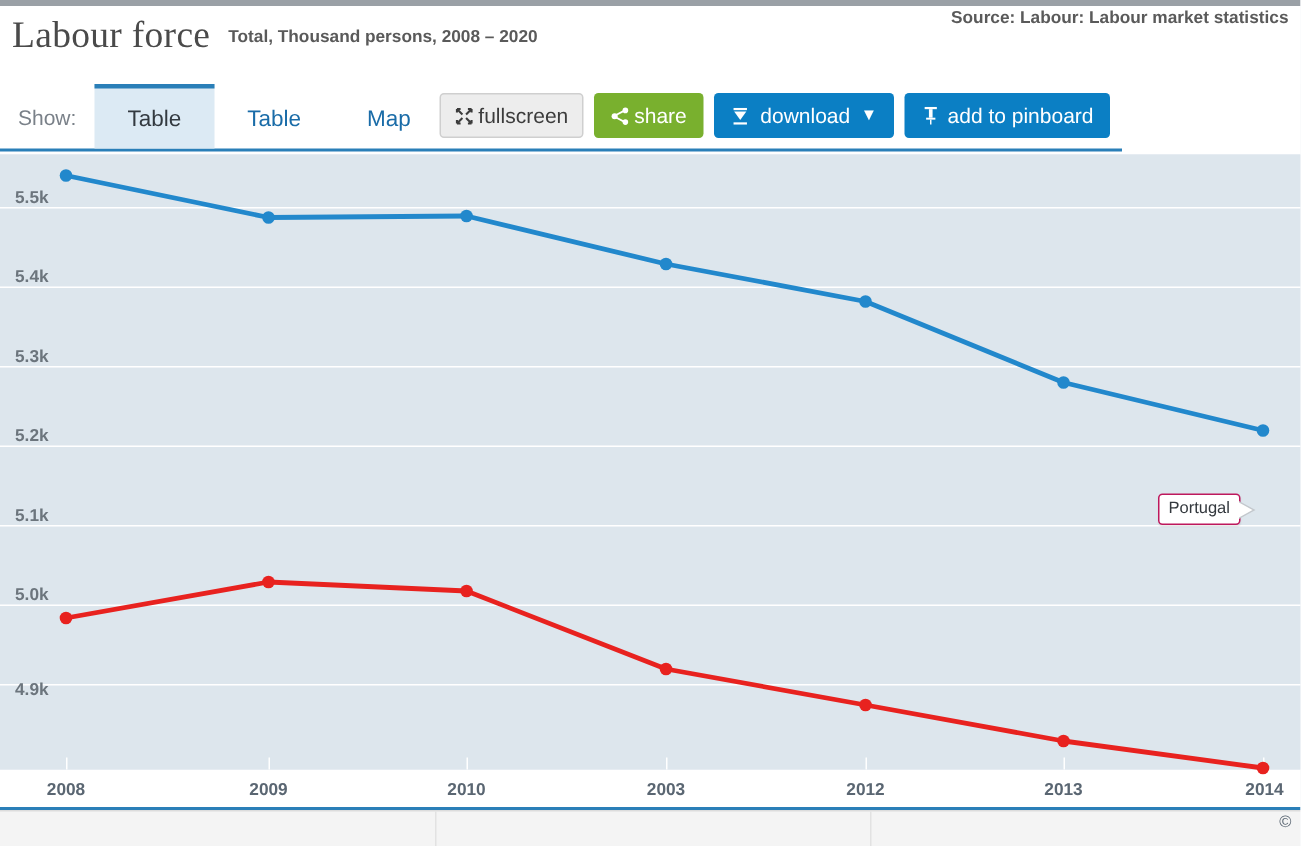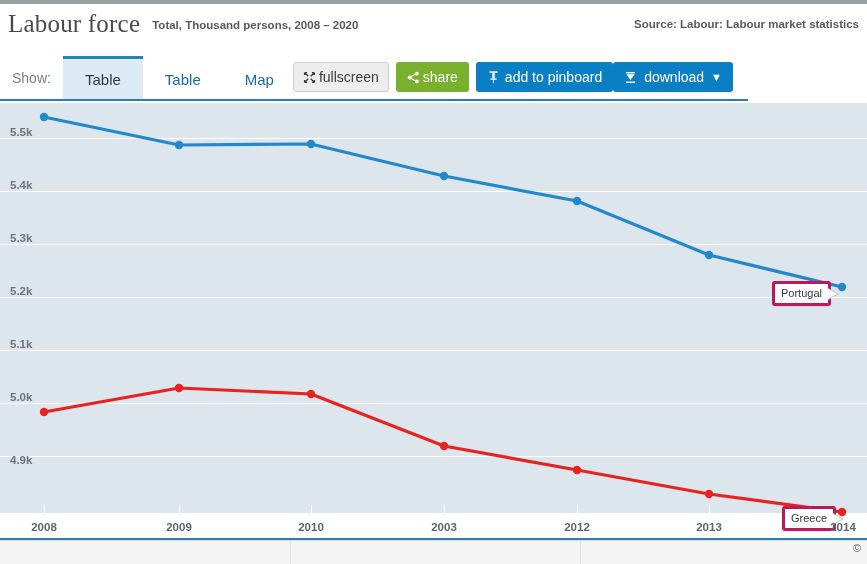--- a/index.html
+++ b/index.html
@@ -27,21 +27,21 @@
     font-family: "Liberation Serif", serif;
     font-size: 25px; color: #4a4a4a; letter-spacing: .2px;
     font-weight: 400;
   }
   .page-subtitle {
     margin-left: 12px;
     font-size: 11.5px; font-weight: bold; color: #5a5a5a;
     position: relative; top: -3px;
   }
   .source-text {
-    position: absolute; right: 8px; top: 14px;
+    position: absolute; right: 8px; top: 2px;
     font-size: 11.5px; font-weight: bold; color: #5a5a5a;
   }
 
   
   .toolbar {
     position: absolute; left: 0; top: 56px; width: 748px; height: 45px;
     background: #ffffff;
     border-bottom: 2px solid #2a7fb8;
   }
   .show-label {
@@ -91,27 +91,28 @@
   }
   .axis-line {
     position: absolute; left: 0; top: 538px; width: 867px; height: 2px; background: #2a7fb8;
   }
 
   svg.plot { position: absolute; left: 0; top: 0; width: 867px; height: 410px; overflow: visible; }
 
   .series-label {
     position: absolute;
     background: #ffffff;
-    border: 3px solid #be185d;
+    border: 1px solid #be185d;
     border-radius: 3px;
     font-size: 11px;
     color: #33383d;
     padding: 3px 6px 4px 6px;
     white-space: nowrap;
     box-shadow: 0 1px 1px rgba(0,0,0,.08);
+    margin-top: 48px;
   }
   .series-label::after {
     content: "";
     position: absolute;
     right: -9px; top: 50%;
     margin-top: -5px;
     border-top: 5px solid transparent;
     border-bottom: 5px solid transparent;
     border-left: 9px solid #ffffff;
   }
@@ -188,42 +189,42 @@
           <svg width="13" height="13" viewBox="0 0 16 16">
             <circle cx="12.2" cy="3.2" r="2.3" fill="#ffffff"></circle>
             <circle cx="12.2" cy="12.8" r="2.3" fill="#ffffff"></circle>
             <circle cx="3.4" cy="8" r="2.5" fill="#ffffff"></circle>
             <path d="M4.6 7 L11 3.6 M4.6 9 L11 12.4" stroke="#ffffff" stroke-width="1.5"></path>
           </svg>
         </span>
         <span>share</span>
       </div>
 
+      <div class="btn btn-download">
+        <span>
+          <svg width="13" height="13" viewBox="0 0 16 16">
+            <rect x="2.5" y="1.2" width="11" height="1.8" fill="#ffffff"></rect>
+            <path d="M8 4 L13 4 L8 11 L3 4 Z" fill="#ffffff"></path>
+            <rect x="2.5" y="13" width="11" height="1.8" fill="#ffffff"></rect>
+          </svg>
+        </span>
+        <span>download</span>
+        <span class="caret">▼</span>
+      </div>
+
       <div class="btn btn-pinboard">
         <span>
           <svg width="13" height="14" viewBox="0 0 16 16">
             <rect x="3" y="1" width="10" height="1.8" fill="#ffffff"></rect>
             <rect x="6.5" y="2.8" width="3" height="7" fill="#ffffff"></rect>
             <rect x="4.2" y="9.8" width="7.6" height="1.6" fill="#ffffff"></rect>
             <rect x="7.4" y="11.4" width="1.2" height="4" fill="#ffffff"></rect>
           </svg>
         </span>
         <span>add to pinboard</span>
-      </div>
-
-      <div class="btn btn-download">
-        <span>
-          <svg width="13" height="13" viewBox="0 0 16 16">
-            <rect x="2.5" y="1.2" width="11" height="1.8" fill="#ffffff"></rect>
-            <path d="M8 4 L13 4 L8 11 L3 4 Z" fill="#ffffff"></path>
-            <rect x="2.5" y="13" width="11" height="1.8" fill="#ffffff"></rect>
-          </svg>
-        </span>
-        <span>download</span>
-        <span class="caret">▼</span>
       </div>
 
     </div>
   </div>
 
   <div class="chart-area">
 
     <div class="band" style="top:0px;height:35px;"></div>
     <div class="band" style="top:36px;height:52px;"></div>
     <div class="band" style="top:89px;height:52px;"></div>

